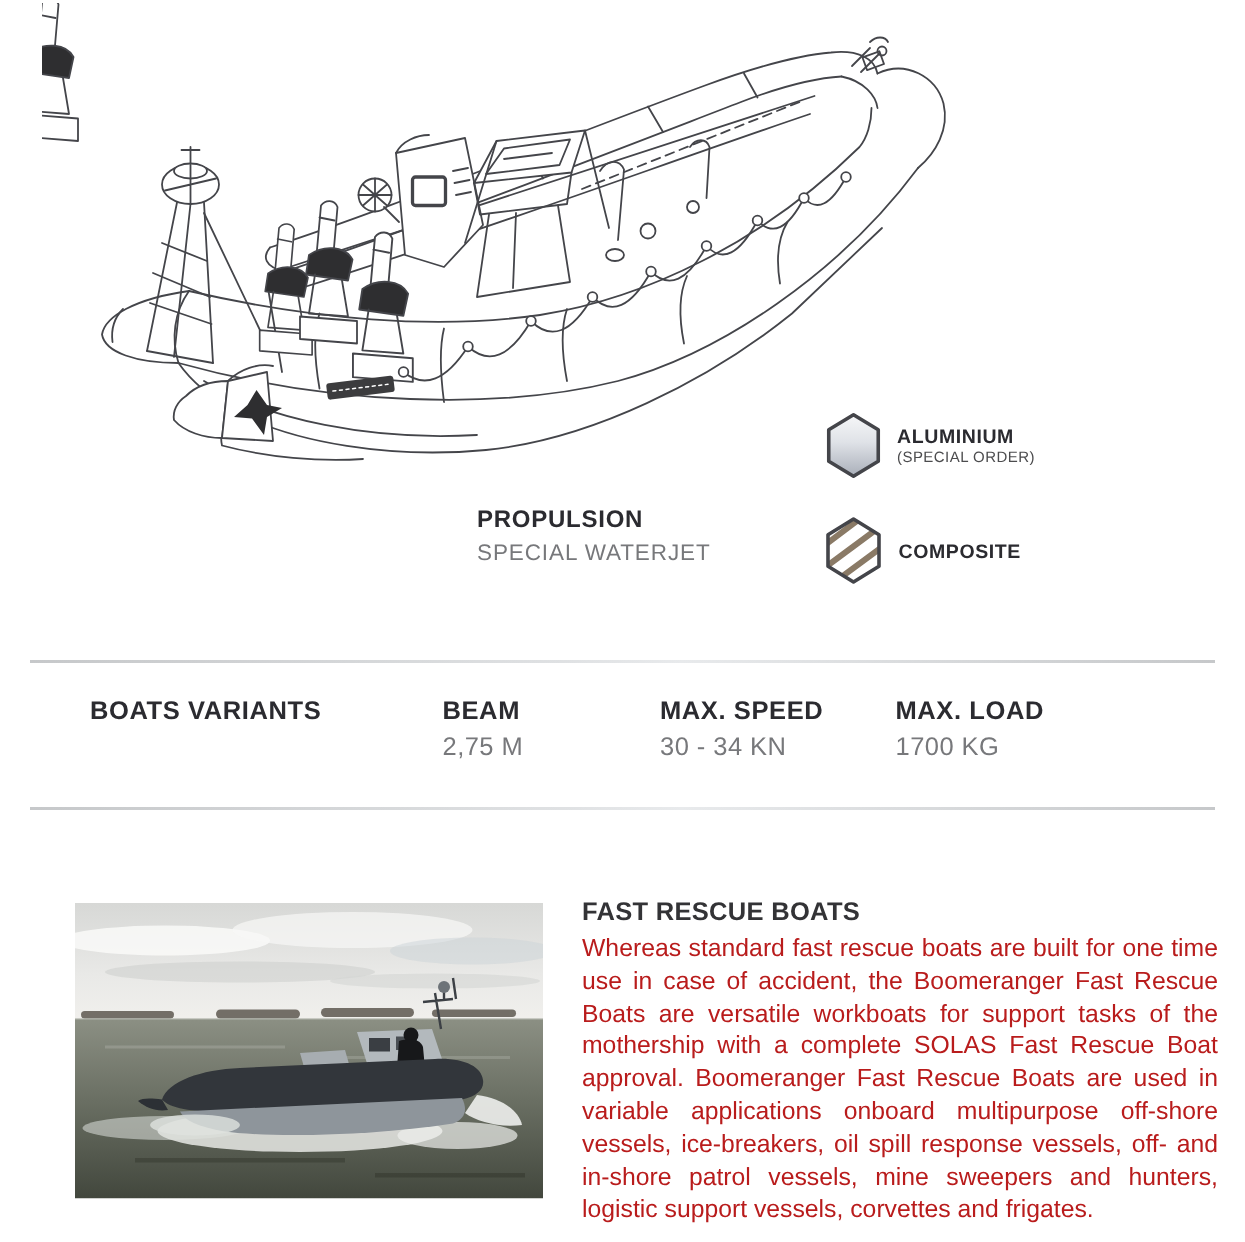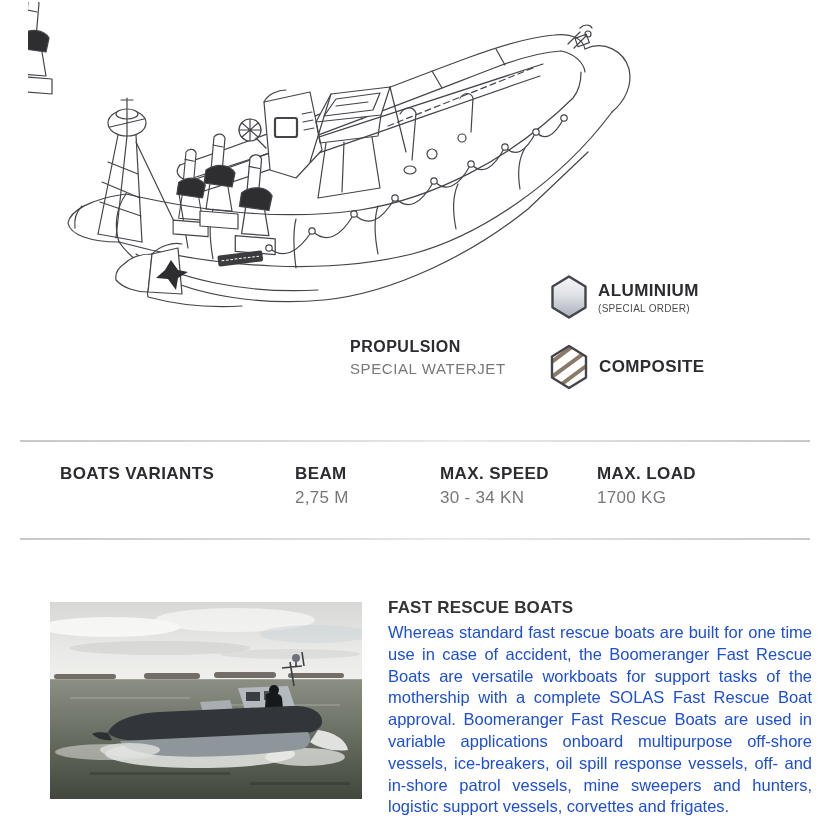--- a/index.html
+++ b/index.html
@@ -10,33 +10,33 @@
     position:relative;
     overflow:hidden;
     color:#2b2b2e;
   }
   .abs{position:absolute;}
 
   
   #boat-illustration{left:28px;top:2px;width:620px;height:310px;}
 
   
-  #propulsion{left:318px;top:338px;margin-left:32px;}
+  #propulsion{left:318px;top:338px;}
   .block-label{
     font-size:16px;font-weight:bold;letter-spacing:.5px;color:#2b2b30;
   }
   .block-value{
     font-size:15px;color:#77787b;letter-spacing:.6px;margin-top:4px;
   }
 
   
   .material{display:flex;align-items:center;gap:10px;}
   #material-aluminium{left:550px;top:275px;}
   #material-composite{left:549px;top:344px;}
-  .material-name{font-size:17px;font-weight:bold;letter-spacing:.4px;color:#2b2b30;}
+  .material-name{font-size:13px;font-weight:bold;letter-spacing:.4px;color:#2b2b30;}
   .material-note{font-size:10px;color:#4c4c4e;letter-spacing:.3px;margin-top:2px;}
 
   
   .divider{
     left:20px;width:790px;height:2px;
     background:linear-gradient(to right,#c6c8ca,#dfe1e3 45%,#e8eaec 55%,#c6c8ca);
   }
   #divider-top{top:440px;}
   #divider-bottom{top:538px;}
 
@@ -44,21 +44,21 @@
   .spec{top:464px;}
   #spec-0{left:60px;} #spec-1{left:295px;} #spec-2{left:440px;} #spec-3{left:597px;}
   .spec-label{font-size:17px;font-weight:bold;letter-spacing:.4px;color:#2b2b30;}
   .spec-value{font-size:17px;color:#77787b;margin-top:4px;letter-spacing:.3px;}
 
   
   #photo{left:50px;top:602px;width:312px;height:197px;}
   #description{left:388px;top:598px;width:424px;}
   .desc-title{font-size:17px;font-weight:bold;letter-spacing:.2px;color:#333336;}
   .desc-body{
-    font-size:16.5px;line-height:21.8px;color:#1d4ed8;
+    font-size:16.5px;line-height:21.8px;color:#b91c1c;
     text-align:justify;margin-top:4px;
   }
 </style>
 </head>
 <body>
 
 <div class="abs" id="boat-illustration">
   <svg width="620" height="310" viewBox="0 0 620 310">
     <g fill="none" stroke="#44454a" stroke-width="1.2" stroke-linecap="round" stroke-linejoin="round">
 

